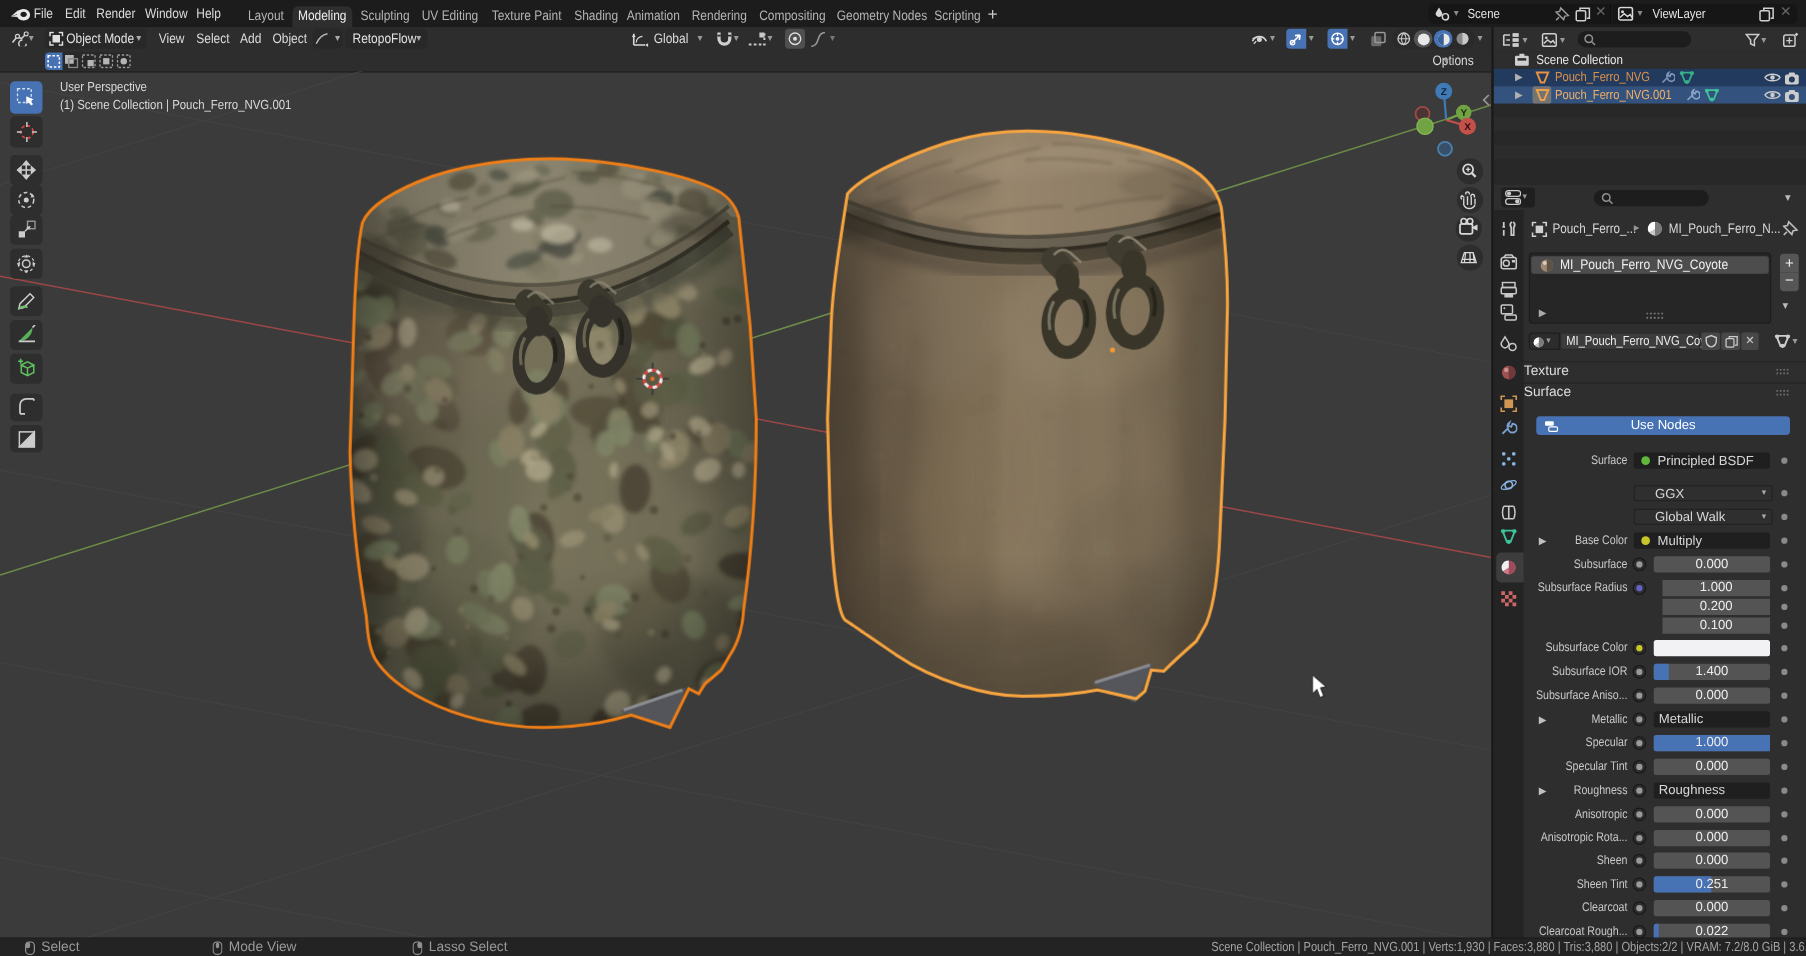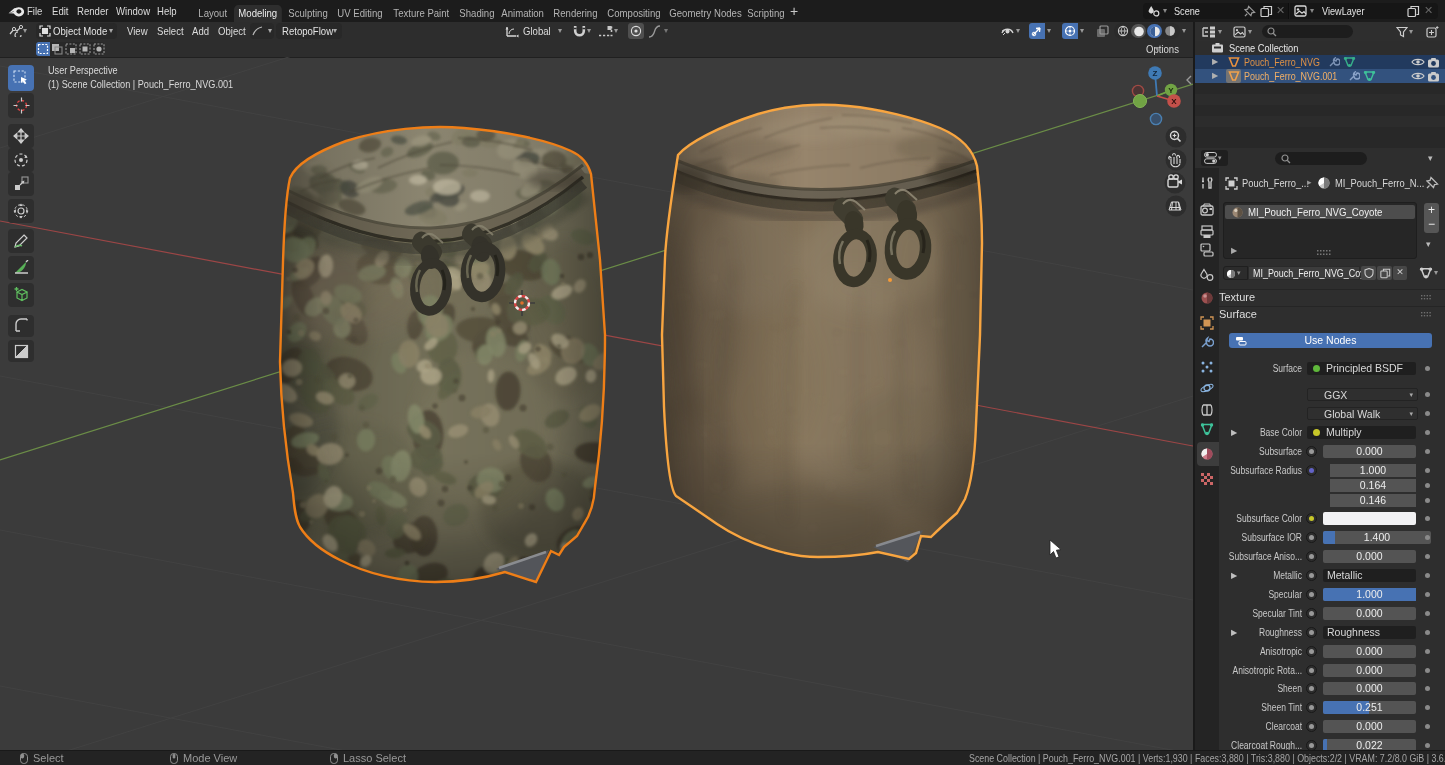--- a/index.html
+++ b/index.html
@@ -1118,35 +1118,35 @@
       <i style="background:#999999"></i>
     </div>
  <div class="fld" style="left:128px;top:297px;width:93px"><span style="position:relative">0.000</span></div>
  <div class="dec" style="left:230px;top:301px"></div>
  <div class="lab" style="left:0;top:316px;width:107px">Subsurface Radius</div>
  <div class="sock" style="left:111px;top:317px">
       <i style="background:#6363c7"></i>
     </div>
  <div class="fld" style="left:135px;top:316px;width:86px;border-radius:0">1.000</div>
  <div class="dec" style="left:230px;top:320px"></div>
- <div class="fld" style="left:135px;top:331px;width:86px;border-radius:0">0.164</div>
+ <div class="fld" style="left:135px;top:331px;width:86px;border-radius:0">0.200</div>
  <div class="dec" style="left:230px;top:335px"></div>
- <div class="fld" style="left:135px;top:346px;width:86px;border-radius:0">0.146</div>
+ <div class="fld" style="left:135px;top:346px;width:86px;border-radius:0">0.100</div>
  <div class="dec" style="left:230px;top:350px"></div>
  <div class="lab" style="left:0;top:364px;width:107px">Subsurface Color</div>
  <div class="sock" style="left:111px;top:365px">
       <i style="background:#c7c729"></i>
     </div>
  <div class="fld" style="left:128px;top:364px;width:93px;background:#f2f2f4"></div>
  <div class="dec" style="left:230px;top:368px"></div>
  <div class="lab" style="left:0;top:383px;width:107px">Subsurface IOR</div>
  <div class="sock" style="left:111px;top:384px">
       <i style="background:#999999"></i>
     </div>
- <div class="fld" style="left:128px;top:383px;width:108px"><div style="position:absolute;left:0;top:0;width:12px;height:13px;background:#4772b3;border-radius:2px 0 0 2px"></div><span style="position:relative">1.400</span></div>
+ <div class="fld" style="left:128px;top:383px;width:93px"><div style="position:absolute;left:0;top:0;width:12px;height:13px;background:#4772b3;border-radius:2px 0 0 2px"></div><span style="position:relative">1.400</span></div>
  <div class="dec" style="left:230px;top:387px"></div>
  <div class="lab" style="left:0;top:402px;width:107px">Subsurface Aniso...</div>
  <div class="sock" style="left:111px;top:403px">
       <i style="background:#999999"></i>
     </div>
  <div class="fld" style="left:128px;top:402px;width:93px"><span style="position:relative">0.000</span></div>
  <div class="dec" style="left:230px;top:406px"></div>
  <span class="exp" style="left:36px;top:423px">▶</span>
  <div class="lab" style="left:0;top:421px;width:107px">Metallic</div>
  <div class="sock" style="left:111px;top:422px">

